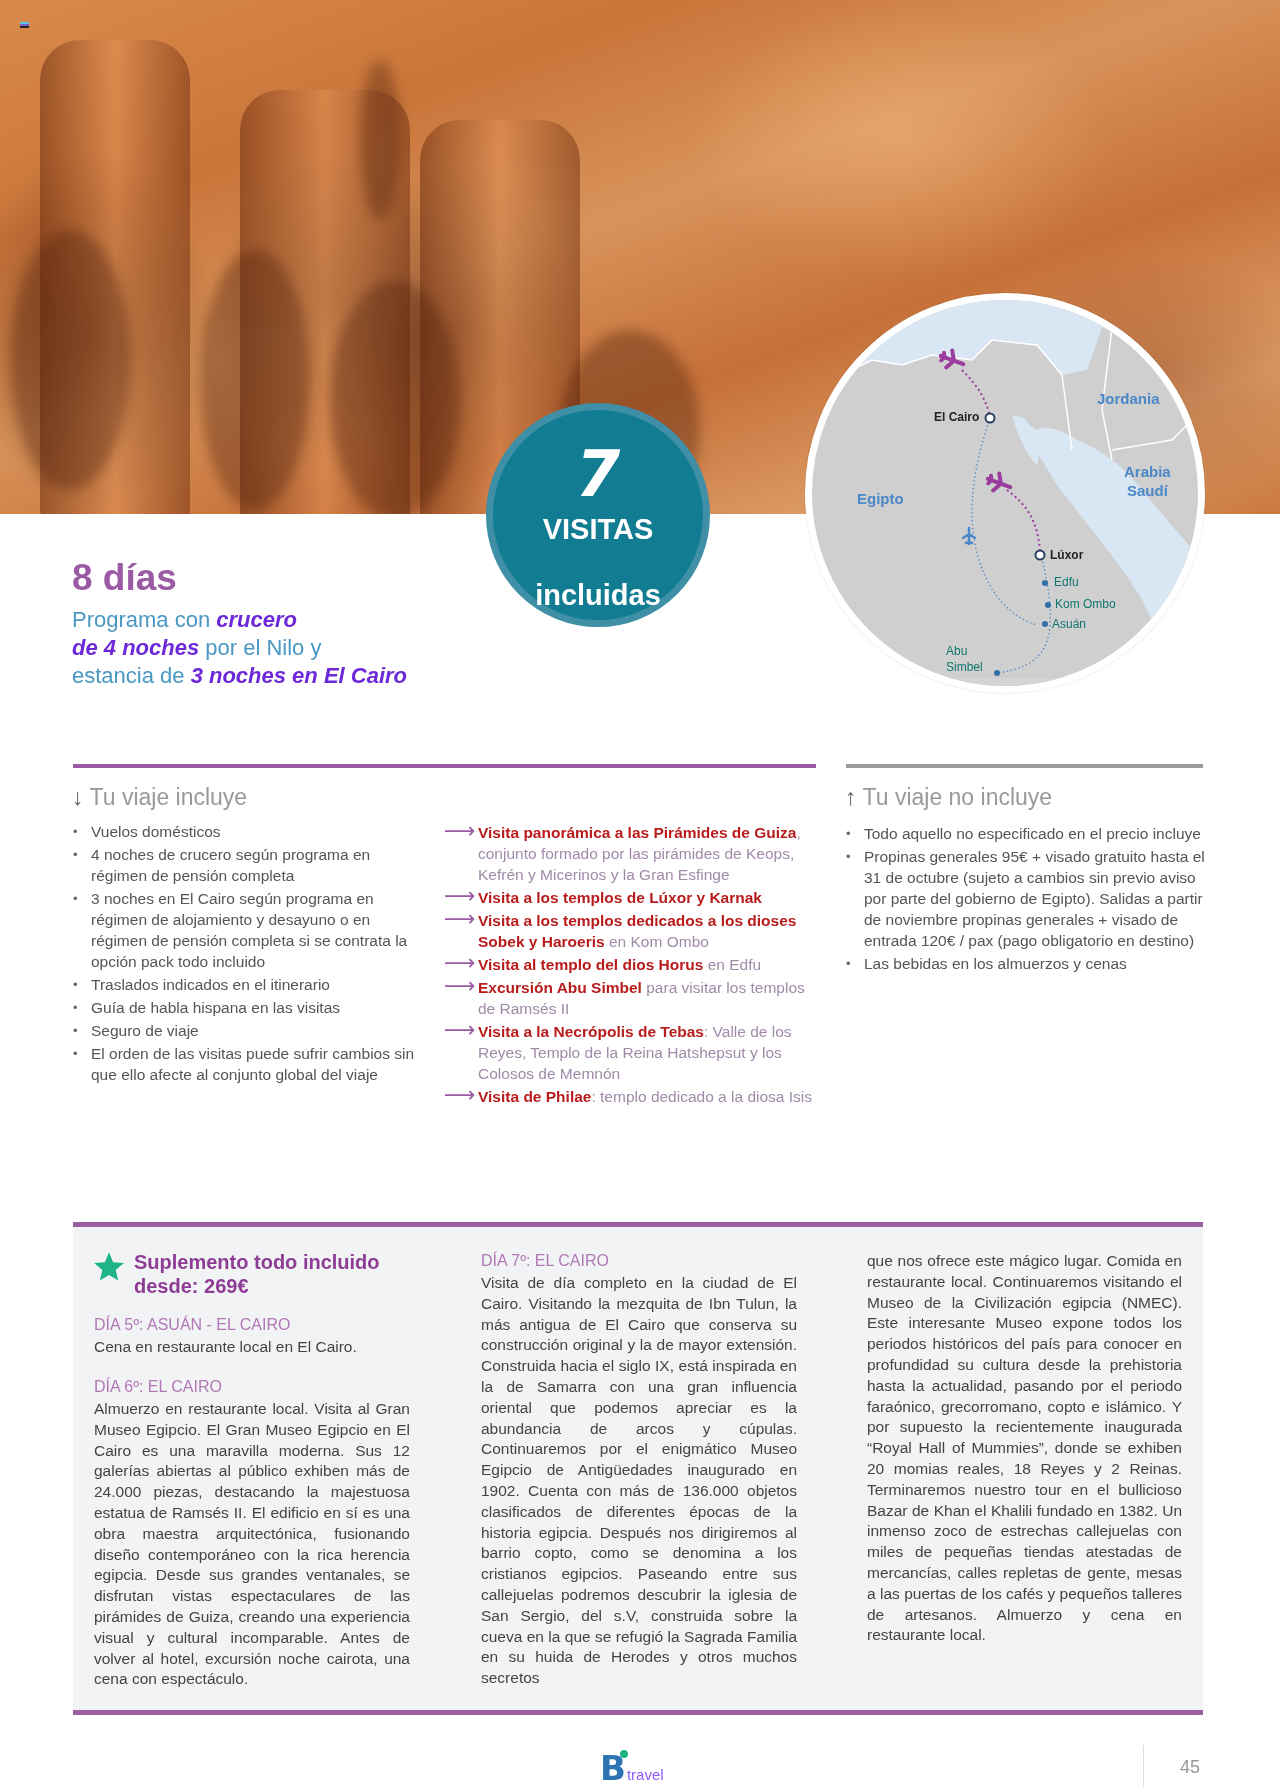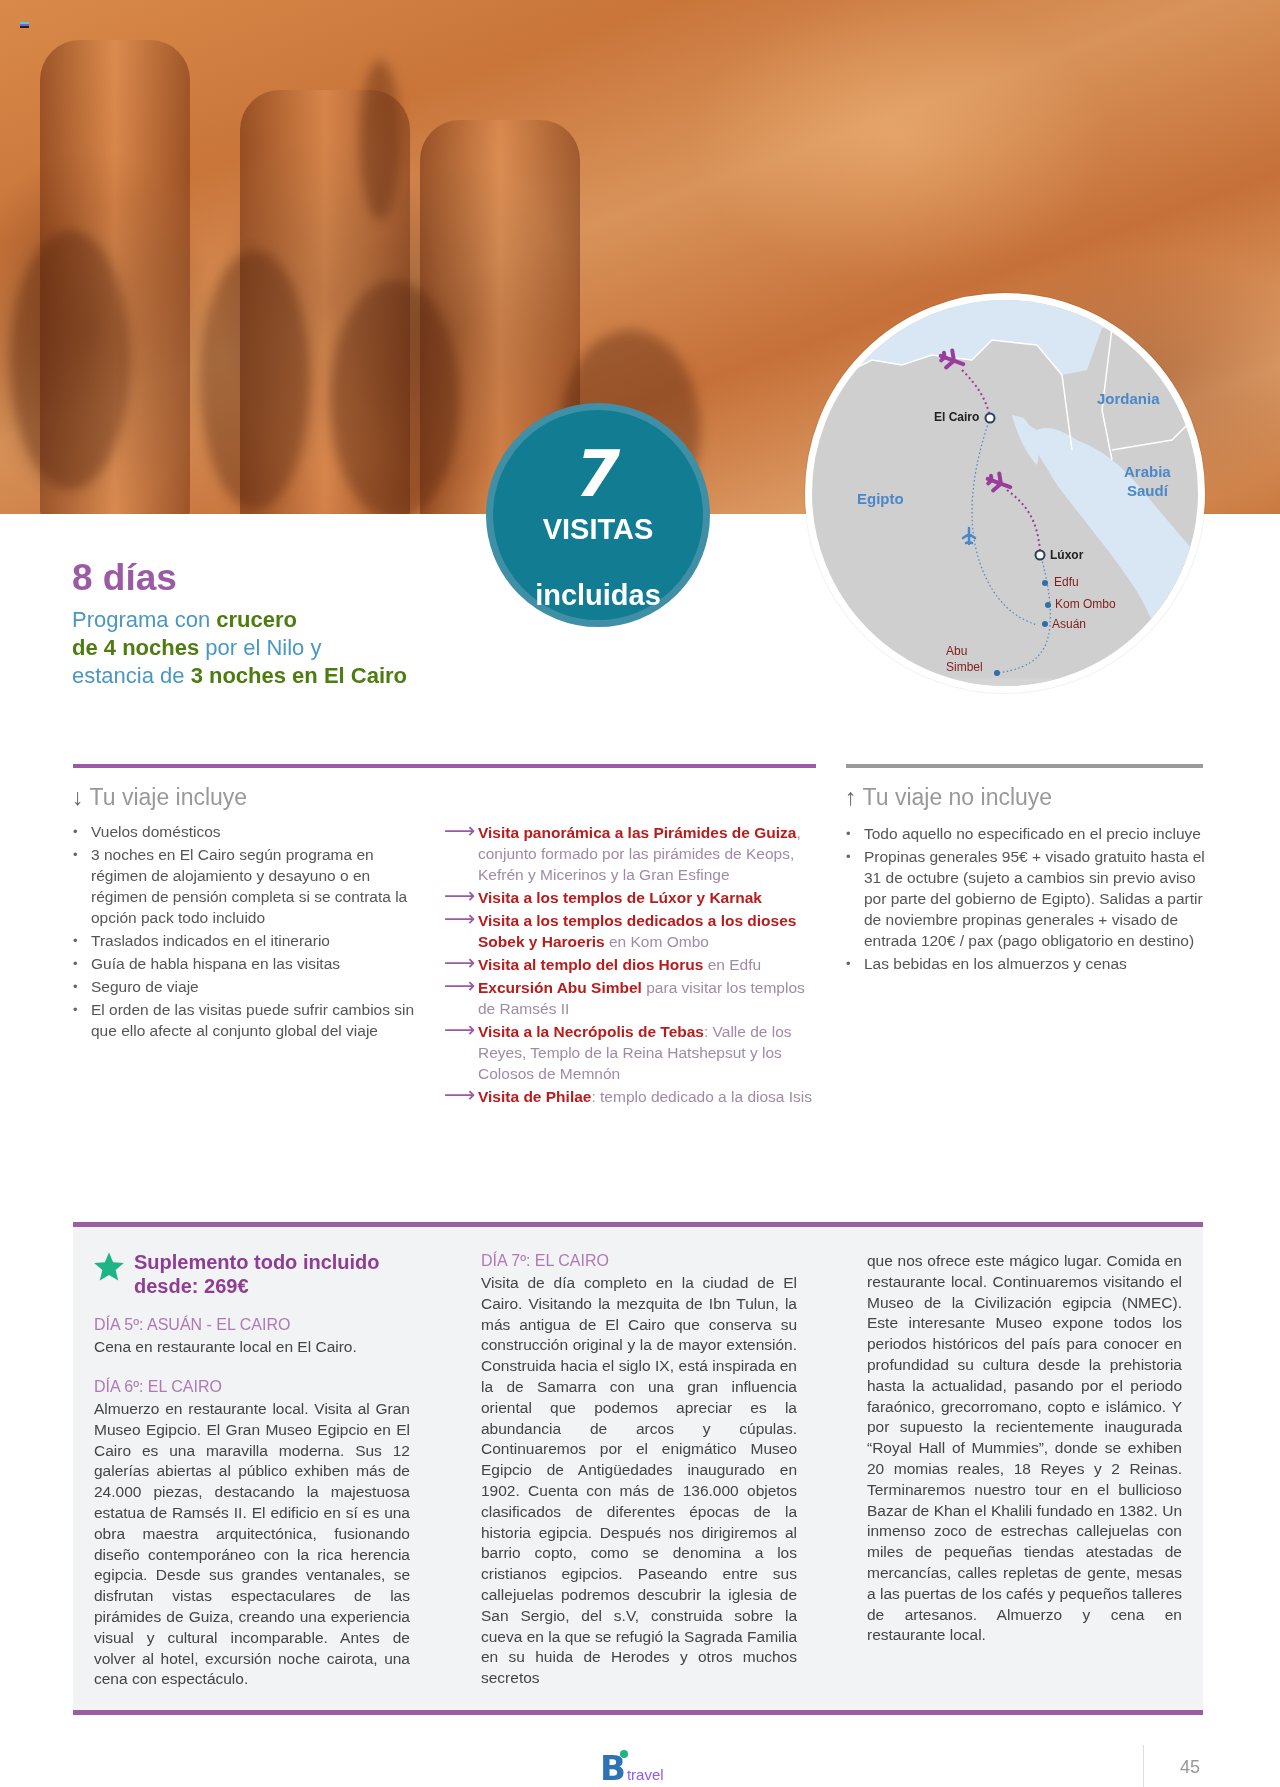--- a/index.html
+++ b/index.html
@@ -31,28 +31,28 @@
   .badge .lbl1 { display: block; font-size: 29px; font-weight: bold; line-height: 34px; margin-top: 6px; }
   .badge .lbl2 { display: block; font-size: 29px; font-weight: bold; line-height: 34px; margin-top: 32px; }
 
   
   .map {
     position: absolute; left: 805px; top: 293px; width: 400px; height: 400px; border-radius: 50%;
     border: 7px solid #ffffff; overflow: hidden; background: #cfcfcf;
     box-shadow: 0 0 0 1px rgba(0,0,0,0.05);
   }
   .map svg { position: absolute; left: 0; top: 0; }
-  .map .lbl { position: absolute; font-size: 12px; color: #7f1d1d; white-space: nowrap; }
+  .map .lbl { position: absolute; font-size: 12px; color: #0f766e; white-space: nowrap; }
   .map .lbl.city { font-weight: bold; color: #222; }
   .map .lbl.country { font-weight: bold; color: #4a88c8; font-size: 15px; }
 
   
   .days { position: absolute; left: 72px; top: 557px; font-size: 37px; font-weight: bold; color: #9a5aa4; }
   .subtitle { position: absolute; left: 72px; top: 606px; width: 400px; font-size: 22px; line-height: 28px; color: #4a97c4; }
-  .subtitle b { color: #4d7c0f; }
+  .subtitle b { color: #6d28d9; font-style: italic; }
 
   
   .rule { position: absolute; height: 4px; }
   .sec-title { position: absolute; font-size: 23px; color: #999; font-weight: normal; }
   .sec-title .arrow { color: #666; margin-right: 6px; }
   .bul-list { position: absolute; list-style: none; font-size: 15.5px; line-height: 21px; color: #555; }
   .bul-list li { position: relative; padding-left: 18px; margin-bottom: 2px; }
   .bul-list li::before { content: "•"; position: absolute; left: 0; top: 0; font-size: 13px; color: #666; }
 
   .arr-list { position: absolute; left: 444px; top: 822px; width: 380px; list-style: none; font-size: 15.5px; line-height: 21px; color: #a08aa8; }
@@ -160,20 +160,21 @@
   <b>de 4 noches</b><span> por el Nilo y</span><br>
   <span>estancia de </span><b>3 noches en El Cairo</b>
 </div>
 
 <div class="rule" style="left:73px;top:764px;width:743px;background:#9a5aa4;"></div>
 <div class="sec-title" style="left:72px;top:784px;">
   <span class="arrow">↓</span><span>Tu viaje incluye</span>
 </div>
 <ul class="bul-list" style="left:73px;top:821px;width:350px;">
   <li>Vuelos domésticos</li>
+  <li>4 noches de crucero según programa en régimen de pensión completa</li>
   <li>3 noches en El Cairo según programa en régimen de alojamiento y desayuno o en régimen de pensión completa si se contrata la opción pack todo incluido</li>
   <li>Traslados indicados en el itinerario</li>
   <li>Guía de habla hispana en las visitas</li>
   <li>Seguro de viaje</li>
   <li>El orden de las visitas puede sufrir cambios sin que ello afecte al conjunto global del viaje</li>
 </ul>
 
 <ul class="arr-list">
   <li><span class="ar">⟶</span><b>Visita panorámica a las Pirámides de Guiza</b><span>, conjunto formado por las pirámides de Keops, Kefrén y Micerinos y la Gran Esfinge</span></li>
   <li><span class="ar">⟶</span><b>Visita a los templos de Lúxor y Karnak</b><span></span></li>

